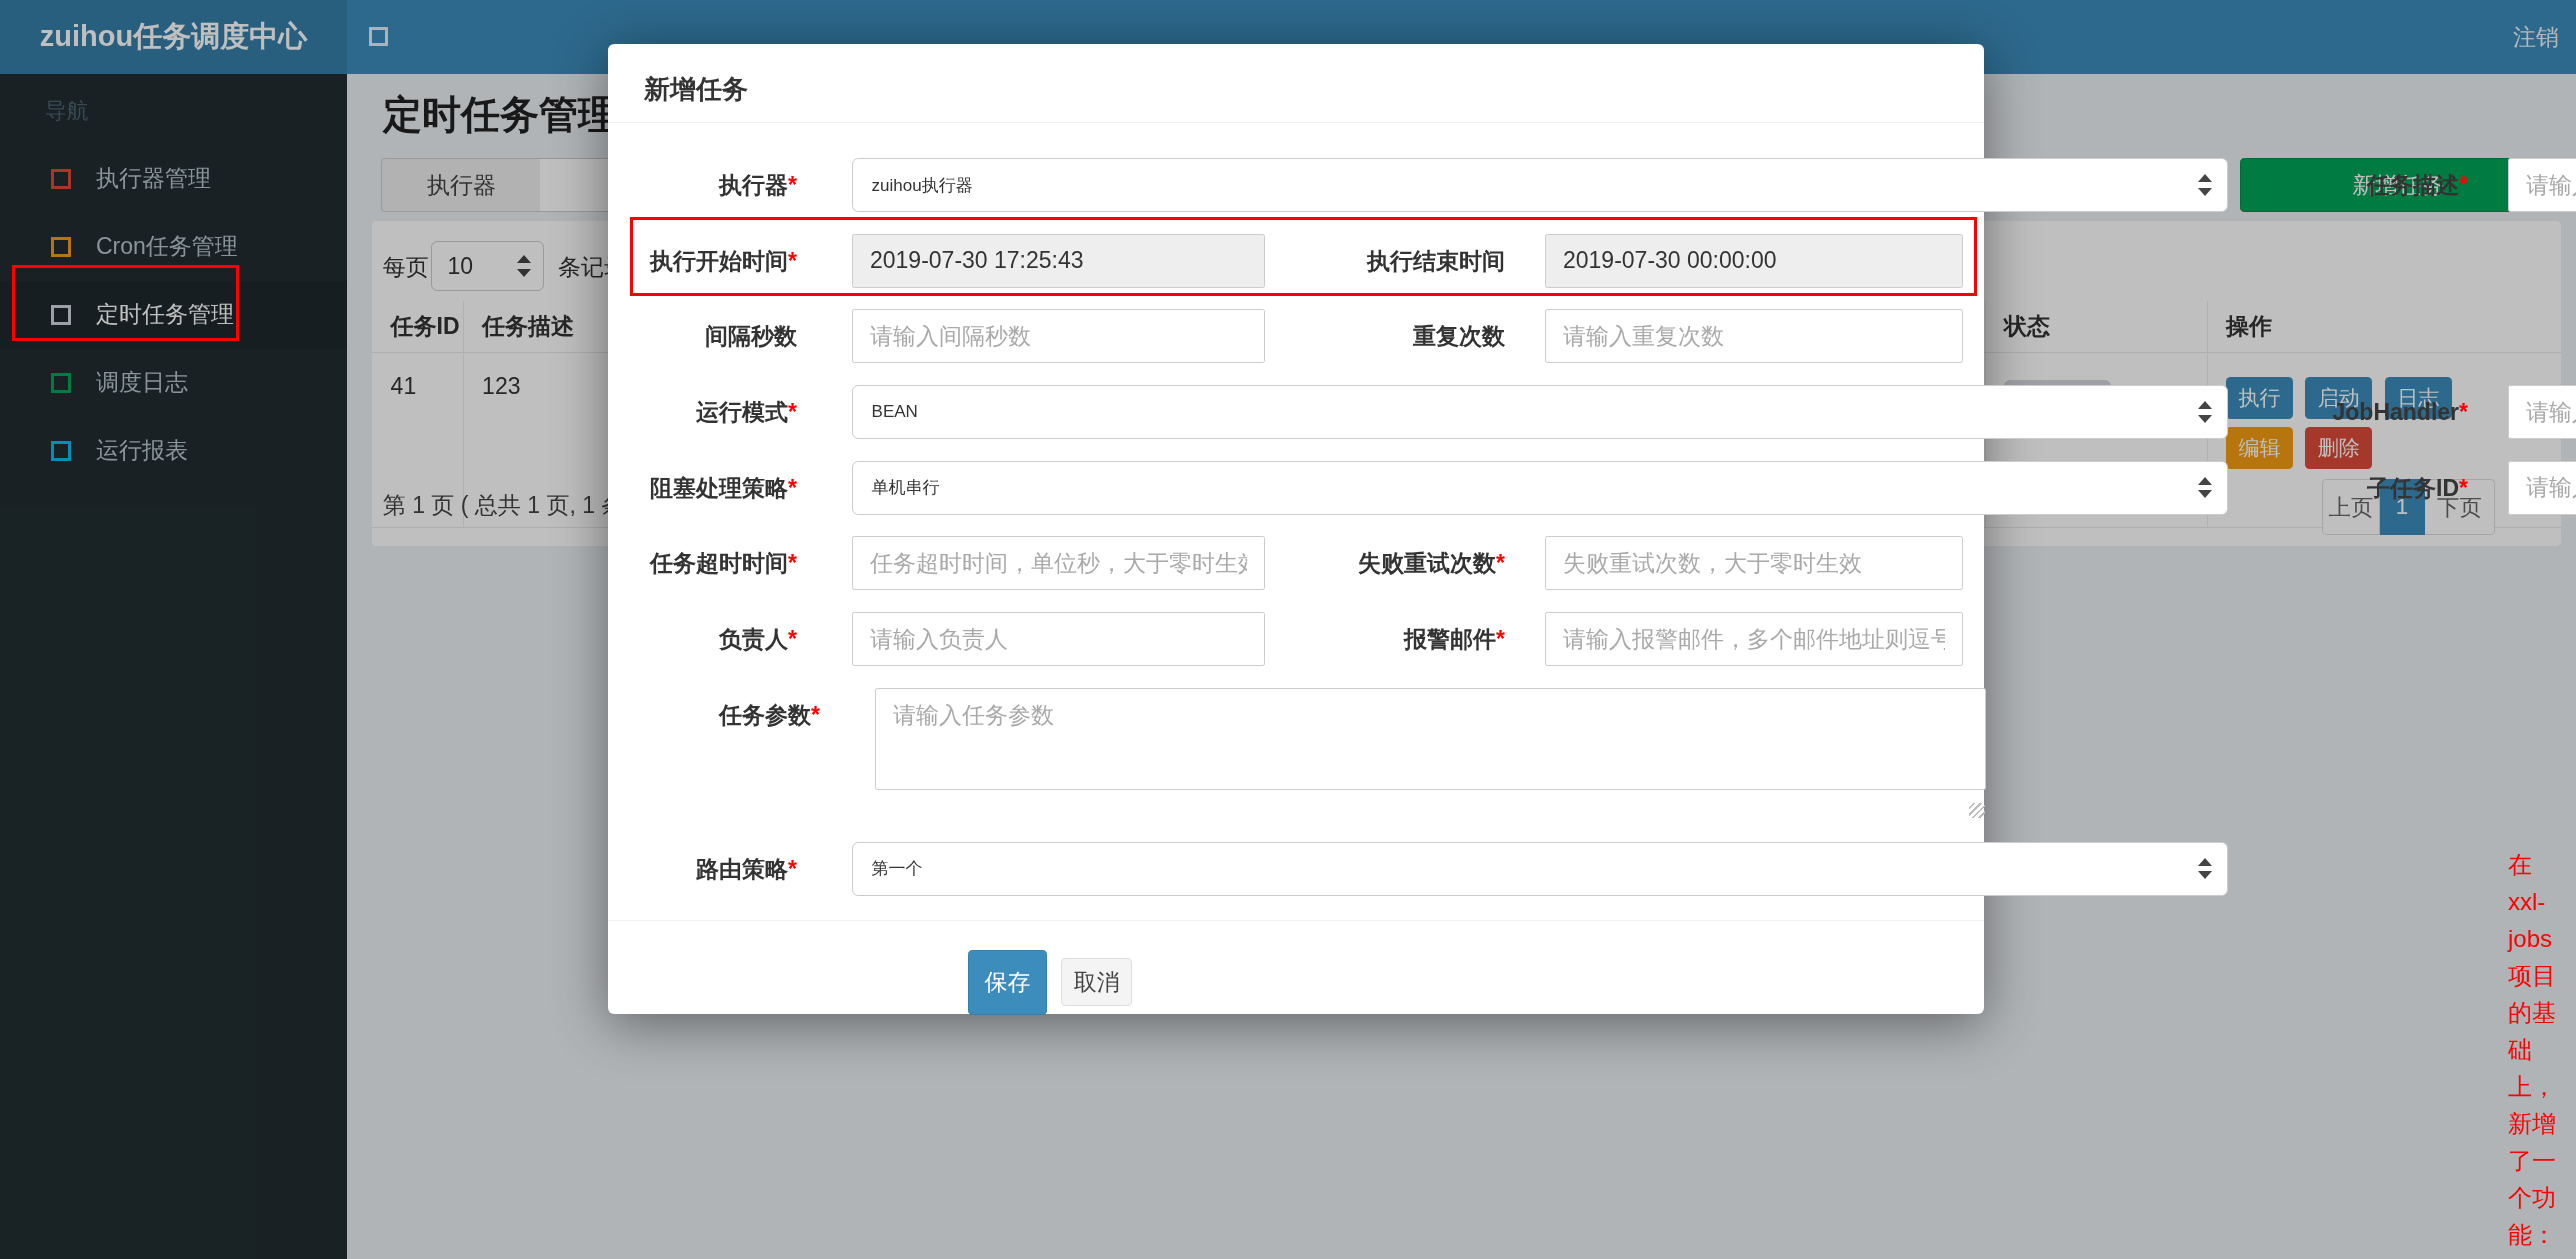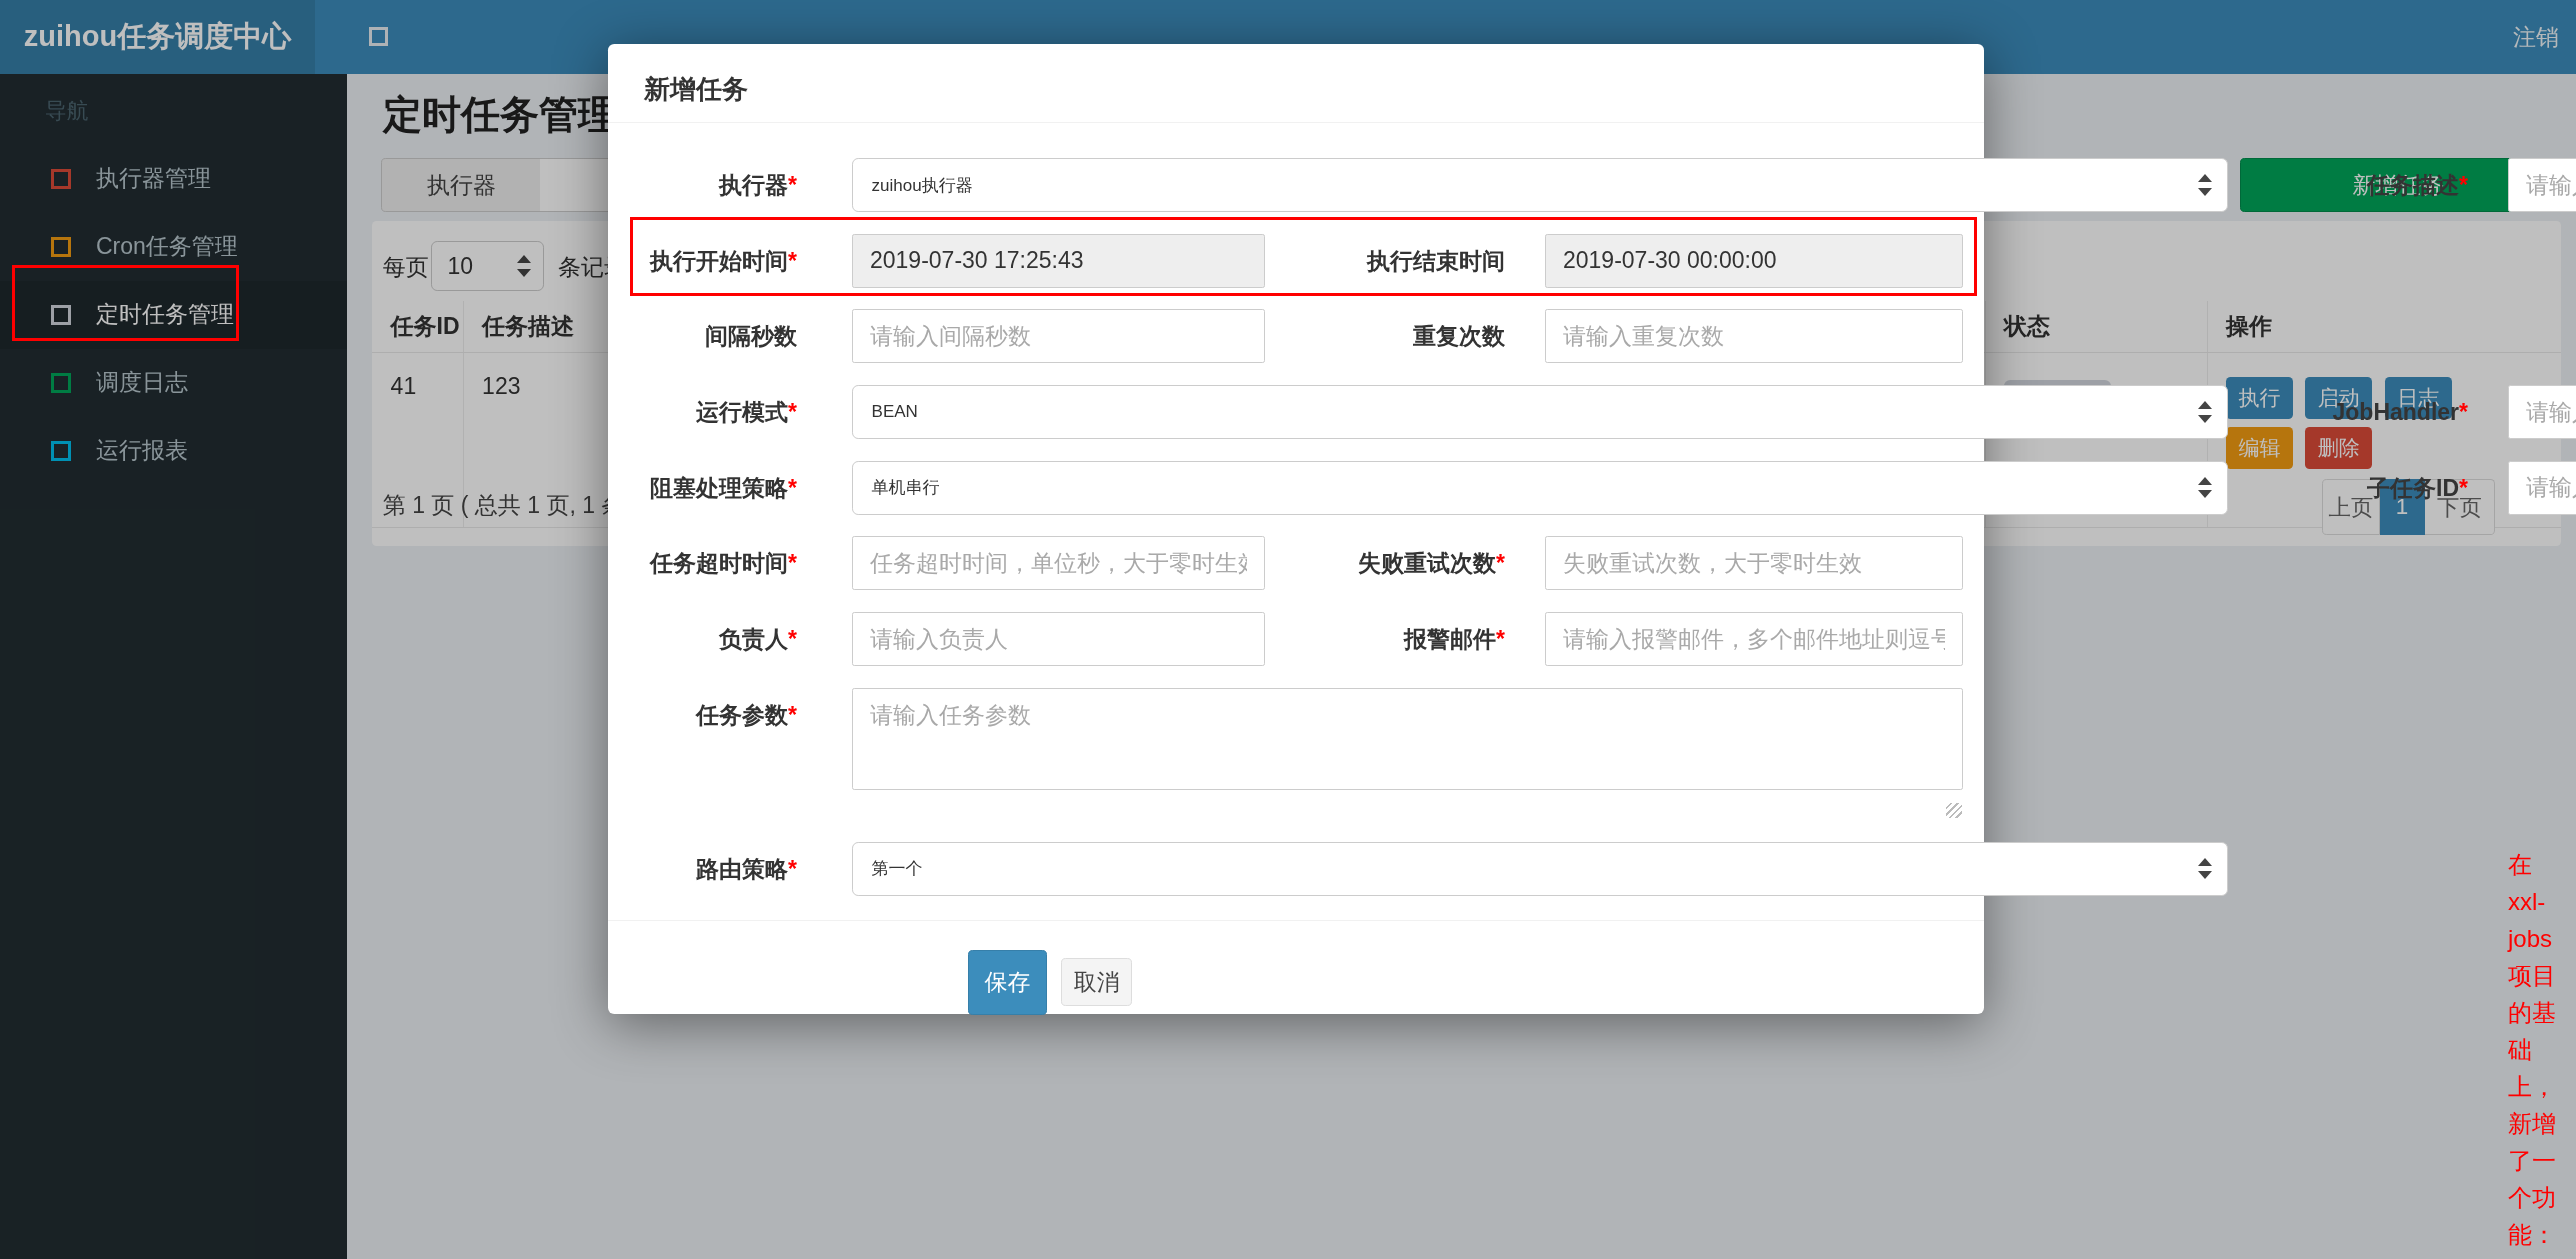--- a/index.html
+++ b/index.html
@@ -2,21 +2,21 @@
 <html style="font-size:12.4px"><head>
 <meta charset="utf-8">
 <style>
   * { margin:0; padding:0; box-sizing:border-box; }
   html,body { width:2576px; height:1259px; overflow:hidden; }
   body { font-family:"Liberation Sans","DejaVu Sans",sans-serif; color:#333; }
   #app { position:relative; width:2576px; height:1259px; background:#ecf0f5; }
 
   
   .navbar { position:absolute; left:0; top:0; width:2576px; height:74px; background:#3c8dbc; z-index:1; }
-  .logo { position:absolute; left:0; top:0; width:315px; height:74px; background:#367fa9;
+  .logo { position:absolute; left:0; top:0; width:347px; height:74px; background:#367fa9;
           color:#fff; font-size:29px; font-weight:700; display:flex; align-items:center; justify-content:center; }
   .nav-toggle { position:absolute; left:369px; top:27px; width:18.6px; height:18.6px;
                 border:3.9px solid #e8eef2; background:transparent; cursor:pointer; }
   .logout { position:absolute; right:17px; top:0; height:74px; display:flex; align-items:center;
             color:#f2f6f9; font-size:23px; cursor:pointer; }
 
   
   .sidebar { position:absolute; left:0; top:74px; width:347px; height:1185px; background:#222d32; z-index:1; }
   .nav-header { padding:21.7px 0 20px 45px; color:#4b646f; font-size:21.7px; }
   .side-item { position:relative; height:68px; display:flex; align-items:center; color:#b8c7ce; font-size:23px; cursor:pointer; }
@@ -73,21 +73,21 @@
 
   
   .backdrop { position:absolute; left:0; top:0; width:2576px; height:1259px; background:rgba(0,0,0,0.25); z-index:10; }
 
   .modal { position:absolute; left:608px; top:44px; width:1376px; height:970px; background:#fff; border-radius:6.2px;
            box-shadow:0 9.3px 54px rgba(0,0,0,.45); z-index:20; }
   .modal-header { height:79px; border-bottom:1.5px solid #f1f1f1; padding:28px 0 0 36px; }
   .modal-title { font-size:26px; font-weight:600; color:#333; }
   .modal-body { padding-top:35px; }
   .f-row { display:flex; height:54px; margin-bottom:21.7px; }
-  .f-row.ta-row { height:132px; }
+  .f-row.ta-row { height:132px;padding-left:23px; }
   .f-label { width:189px; text-align:right; font-size:23px; font-weight:700; color:#333; line-height:54px; flex:none; white-space:nowrap; }
   .f-label .star { color:#f00; }
   .f-label2 { width:240px; }
   .ctrl1 { margin-left:55px; width:413px; flex:none; }
   .ctrl2 { margin-left:40px; width:418px; flex:none; }
   .t-input { width:100%; height:54px; border:1.5px solid #ccc; border-radius:2.3px; padding:0 17px; font-size:23px; color:#333; background:#fff; }
   .t-input::placeholder, .t-area::placeholder { color:#a9a9a9; opacity:1; }
   .t-input[readonly] { background:#eee; }
   .sel { width:100%; height:54px; border:1.5px solid #ccc; border-radius:6.2px; background:#fff; display:flex;
          align-items:center; justify-content:space-between; padding:0 15.5px 0 18.6px; font-size:17px; color:#333; cursor:pointer; }

